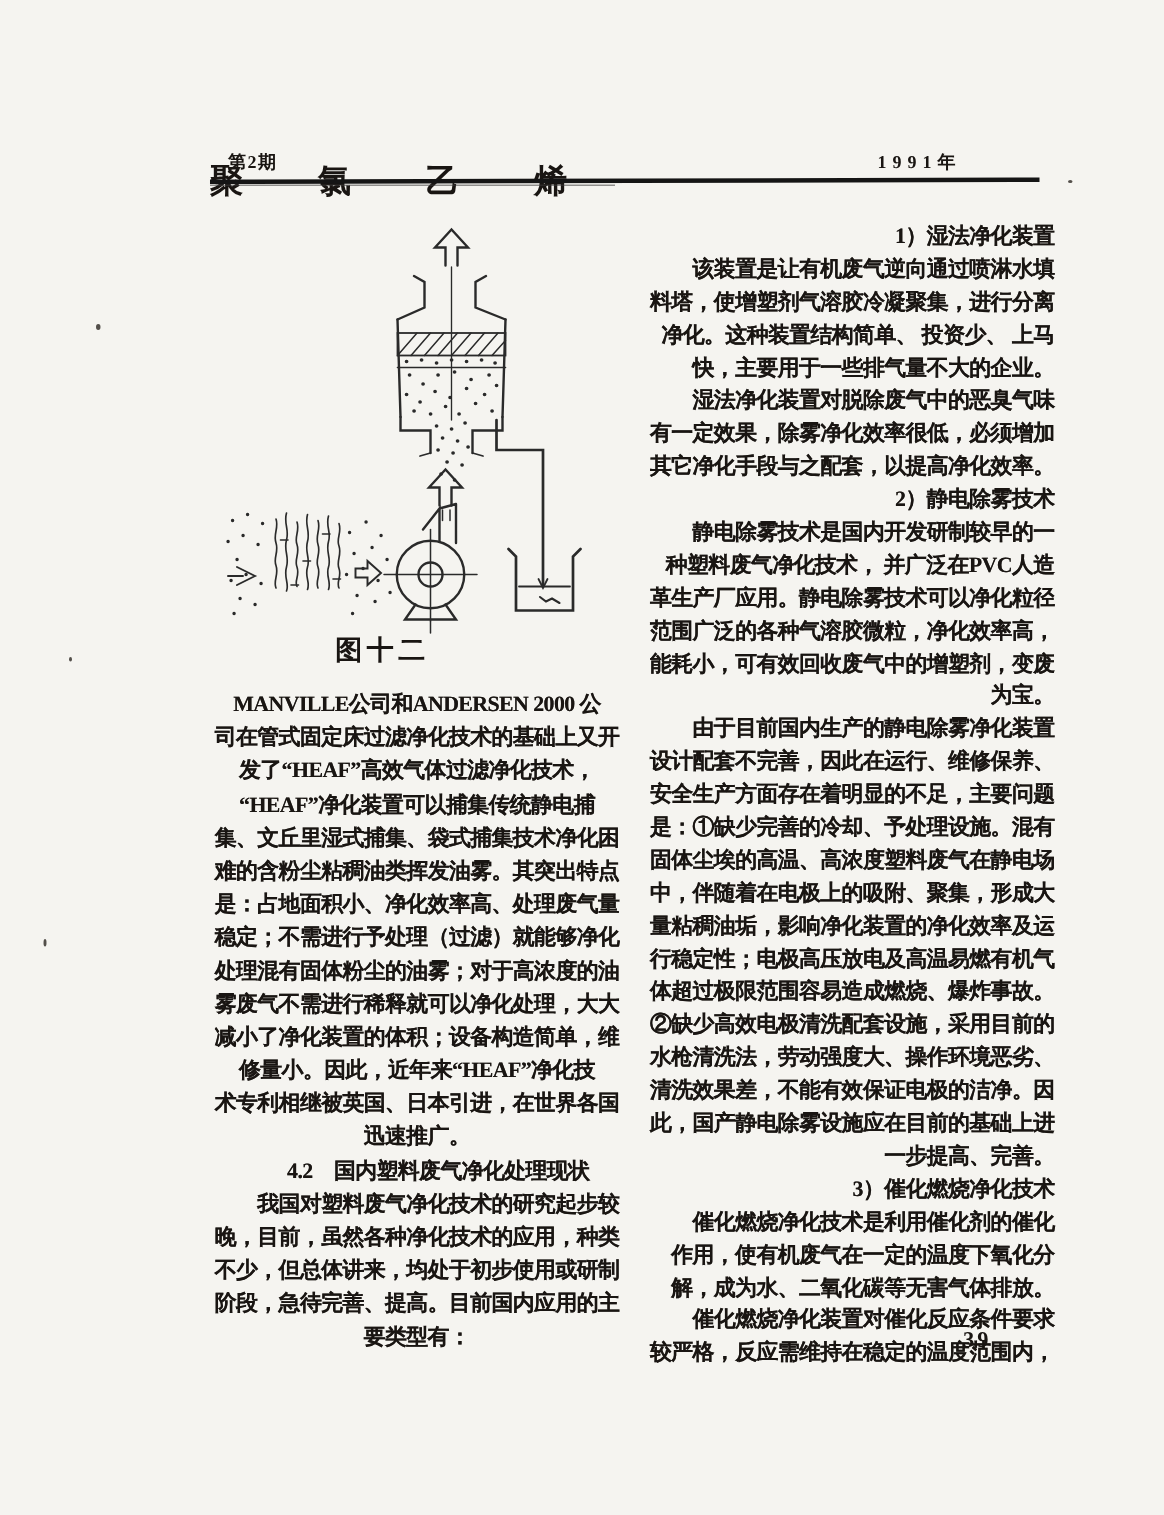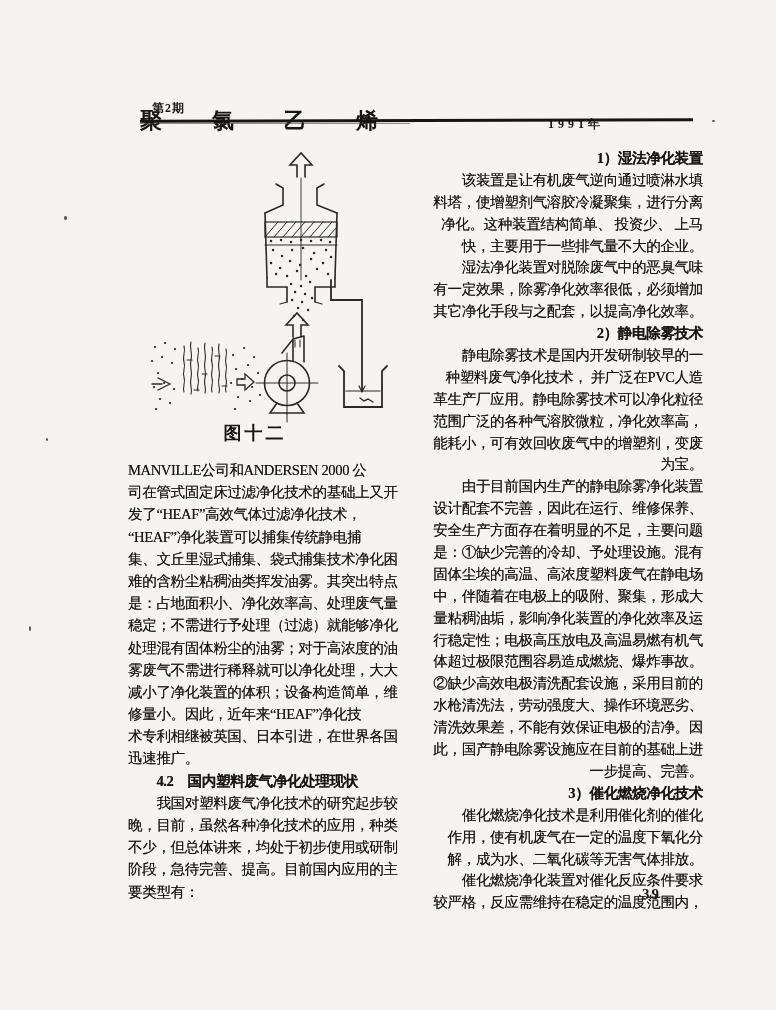--- a/index.html
+++ b/index.html
@@ -7,33 +7,33 @@
     width:776px;height:1010px;position:relative;overflow:hidden;
     background:#f5f4f0;
     font-family:"Liberation Serif","DejaVu Serif",serif;
     color:#191512;
   }
   .abs{position:absolute;}
   
   .hdr{top:98px;height:22px;font-size:12px;font-weight:bold;letter-spacing:1px;}
   .hdr-issue{left:152px;top:100px;}
   .hdr-journal{left:140px;top:106px;width:560px;text-align:left;letter-spacing:14px;font-size:22px;}
-  .hdr-year{left:548px;top:116px;width:130px;text-align:left;letter-spacing:4px;}
+  .hdr-year{left:548px;top:100px;width:130px;text-align:center;letter-spacing:4px;}
   .rule{left:140px;top:119px;width:553px;height:3px;background:#151515;transform:rotate(-0.15deg);}
   .rule2{left:140px;top:123px;width:270px;height:1px;background:#3a3a3a;opacity:.55;}
   
   .fig{left:140px;top:150px;width:270px;height:300px;}
   .fig-caption{left:140px;top:421px;width:230px;text-align:center;
     font-size:18px;font-weight:bold;letter-spacing:3px;}
   
   .col{white-space:pre;}
   .col .tl{white-space:pre;}
-  .tl{font-size:14.6px;letter-spacing:-0.4px;font-weight:400;
+  .tl{font-size:14.6px;letter-spacing:-0.4px;font-weight:700;
       text-shadow:0 0 .4px rgba(20,16,12,.7);}
-  .col-left{left:128px;top:459px;width:276px;}
+  .col-left{left:140px;top:459px;width:276px;text-align:center;}
   .col-left .tl{line-height:22.2px;height:22.2px;}
   .col-right{left:421px;top:148px;width:282px;}
   .col-right .tl{line-height:21.9px;height:21.9px;text-align:right;}
   .bd{font-weight:bold;}
   .pagenum{left:642px;top:886px;font-size:15px;font-weight:bold;letter-spacing:2px;}
   
   .speck{background:#2b2620;border-radius:50%;opacity:.8;}
   svg{display:block;}
 </style>
 </head>

